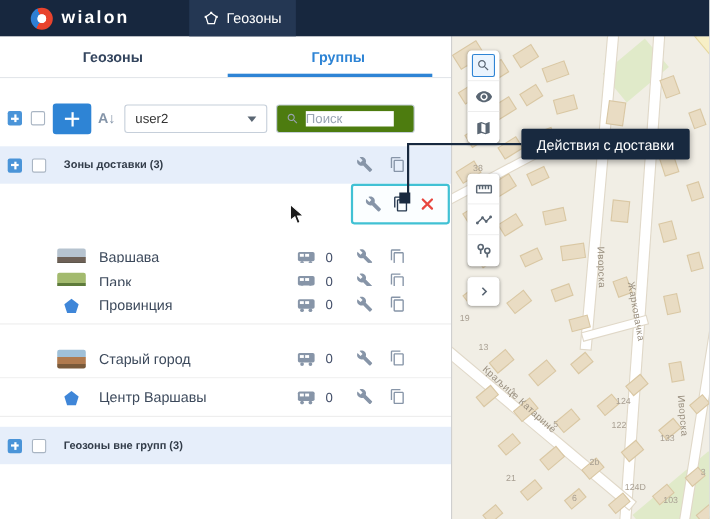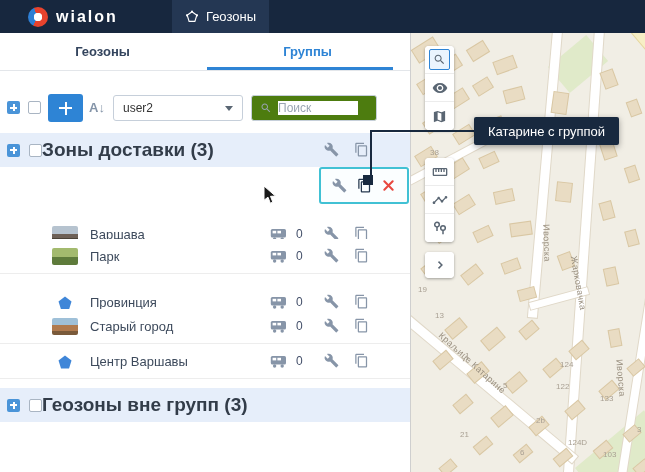--- a/index.html
+++ b/index.html
@@ -37,21 +37,21 @@
   .sort-btn{position:absolute;left:89px;top:67px;color:#8494a8;font-size:13px;font-weight:700;cursor:pointer}
   .user-select{position:absolute;left:113px;top:62px;width:130px;height:26px;border:1px solid #c6cfda;border-radius:3px;display:flex;align-items:center;padding:0 9px;font-size:12px;color:#333;cursor:pointer;background:#fff}
   .user-select .chev{margin-left:auto;width:0;height:0;border-left:4px solid transparent;border-right:4px solid transparent;border-top:5px solid #5a6673}
   .search-box{position:absolute;left:251px;top:62px;width:126px;height:26px;border:1px solid #c6cfda;border-radius:3px;display:flex;align-items:center;gap:6px;padding:0 8px;background:#4d7c0f}
   .search-box input{border:none;outline:none;width:80px;font-size:12px;font-family:inherit;color:#333}
   .search-box input::placeholder{color:#9aa5b3}
 
   .group-row{position:absolute;left:0;width:410px;height:34px;background:#e6eefa;display:flex;align-items:center;cursor:pointer}
   .group-row .expander{margin-left:7px}
   .group-row .checkbox{margin-left:9px}
-  .group-label{margin-left:0;font-weight:700;font-size:19px;color:#323c49}
+  .group-label{margin-left:16px;font-weight:700;font-size:10px;color:#323c49}
   .geo-row{position:absolute;left:0;width:410px;height:35px;background:#fff;border-bottom:1px solid #ededed;cursor:pointer}
   .geo-name{position:absolute;left:90px;top:50%;transform:translateY(-50%);font-size:13px;color:#3d4a5c}
   .thumb{position:absolute;left:52px;top:9px;width:26px;height:17px;border-radius:2px}
   .thumb.city{background:linear-gradient(#b6c3cf 0 45%,#6e6157 45% 72%,#4b4338 72%)}
   .thumb.green{background:linear-gradient(#a3ba6e 0 55%,#5e7b3b 55%)}
   .thumb.old{background:linear-gradient(#9fc0d8 0 40%,#b07a4e 40% 75%,#7a5a3a 75%)}
   .thumb.poly{background:transparent;display:flex;align-items:center;justify-content:center}
   .icon-btn{position:absolute;width:16px;height:16px;color:#8795a8;cursor:pointer}
   .col-wrench{left:324px;top:9px}
   .col-copy{left:354px;top:9px}
@@ -197,21 +197,21 @@
           </svg></span>
       <span class="unit-count">0</span>
       <span class="icon-btn col-wrench"><svg width="15" height="15" viewBox="0 0 24 24" fill="currentColor">
             <path d="M22.7 19l-9.1-9.1c.9-2.3.4-5-1.5-6.9-2-2-5-2.4-7.4-1.3L9 6 6 9 1.6 4.7C.4 7.1.9 10.1 2.9 12.1c1.9 1.9 4.6 2.4 6.9 1.5l9.1 9.1c.4.4 1 .4 1.4 0l2.3-2.3c.5-.4.5-1.1.1-1.4z"></path>
           </svg></span>
       <span class="icon-btn col-copy"><svg width="15" height="15" viewBox="0 0 24 24" fill="currentColor">
             <path d="M16 1H4c-1.1 0-2 .9-2 2v14h2V3h12V1zm3 4H8c-1.1 0-2 .9-2 2v14c0 1.1.9 2 2 2h11c1.1 0 2-.9 2-2V7c0-1.1-.9-2-2-2zm0 16H8V7h11v14z"></path>
           </svg></span>
     </div>
 
-    <div class="geo-row" style="top:252px">
+    <div class="geo-row" style="top:227px">
       <span class="thumb poly">
           <svg width="16" height="16" viewBox="0 0 16 16">
             <polygon points="8,1.5 14.5,6.5 12,14.5 4,14.5 1.5,6.5" fill="#3f86d8"></polygon>
           </svg>
         </span>
       <span class="geo-name">Провинция</span>
       <span class="bus-icon"><svg width="18" height="13" viewBox="0 0 18 13">
             <rect x="0.8" y="1" width="15.2" height="8.6" rx="1.6" fill="currentColor"></rect>
             <rect x="2.6" y="2.8" width="3.6" height="2.6" fill="#fff"></rect>
             <rect x="7.4" y="2.8" width="3.6" height="2.6" fill="#fff"></rect>
@@ -428,21 +428,21 @@
               <path d="M6 3.5 L10.5 8 6 12.5"></path>
             </svg>
           </span>
         </div>
     </div>
   </div>
 
   <div class="conn-h"></div>
   <div class="conn-v"></div>
   <div class="conn-dot"></div>
-  <div class="tooltip">Катарине с группой</div>
+  <div class="tooltip">Действия с доставки</div>
 
   <span class="cursor">
     <svg width="14" height="20" viewBox="0 0 14 20">
         <path d="M1 1 L1 15.2 L5 12.2 L7.3 18.2 L9.8 17.1 L7.5 11.3 L12.5 11.1 Z" fill="#1a1a1a" stroke="#fff" stroke-width="1"></path>
       </svg>
   </span>
 
 </div>
 
 </body></html>

